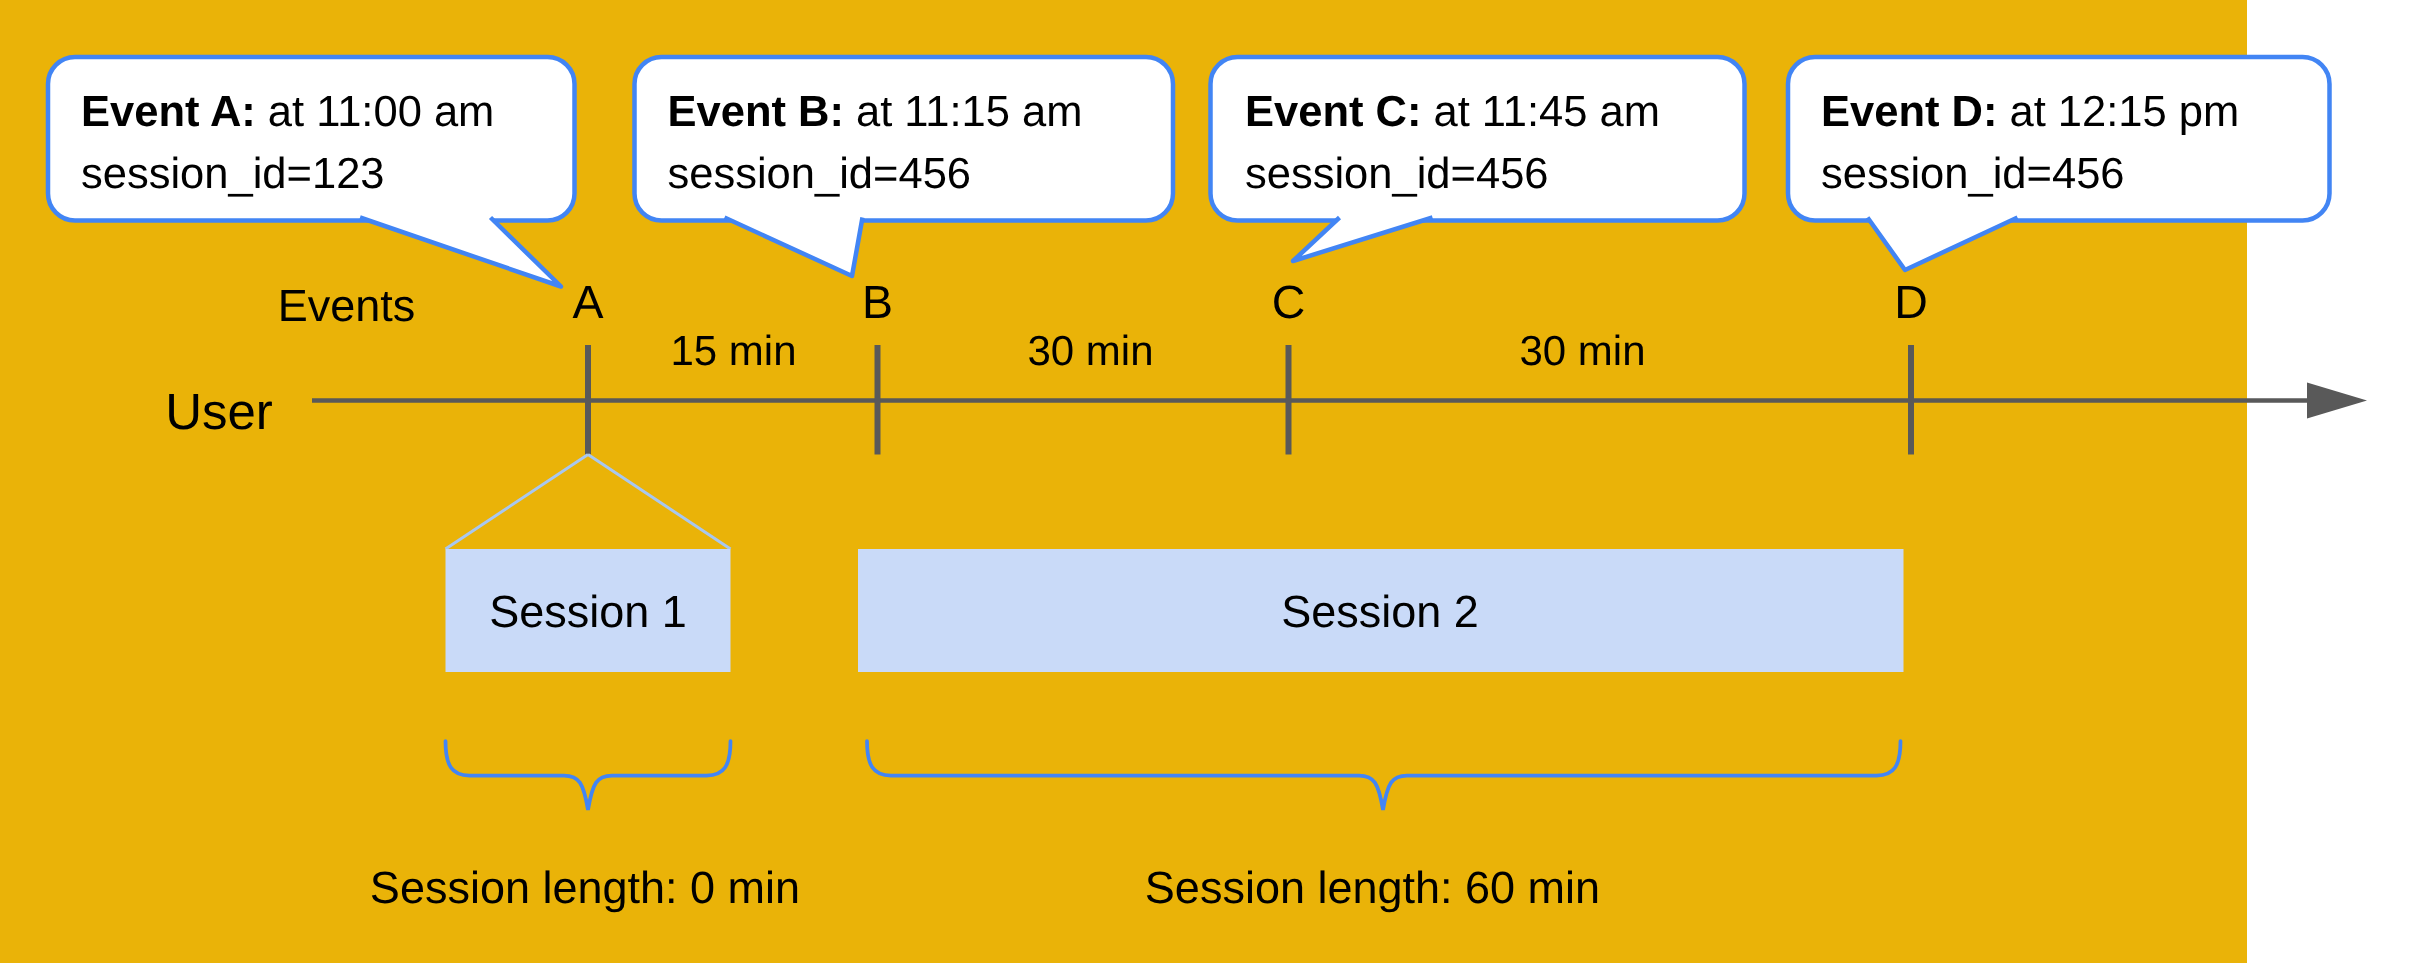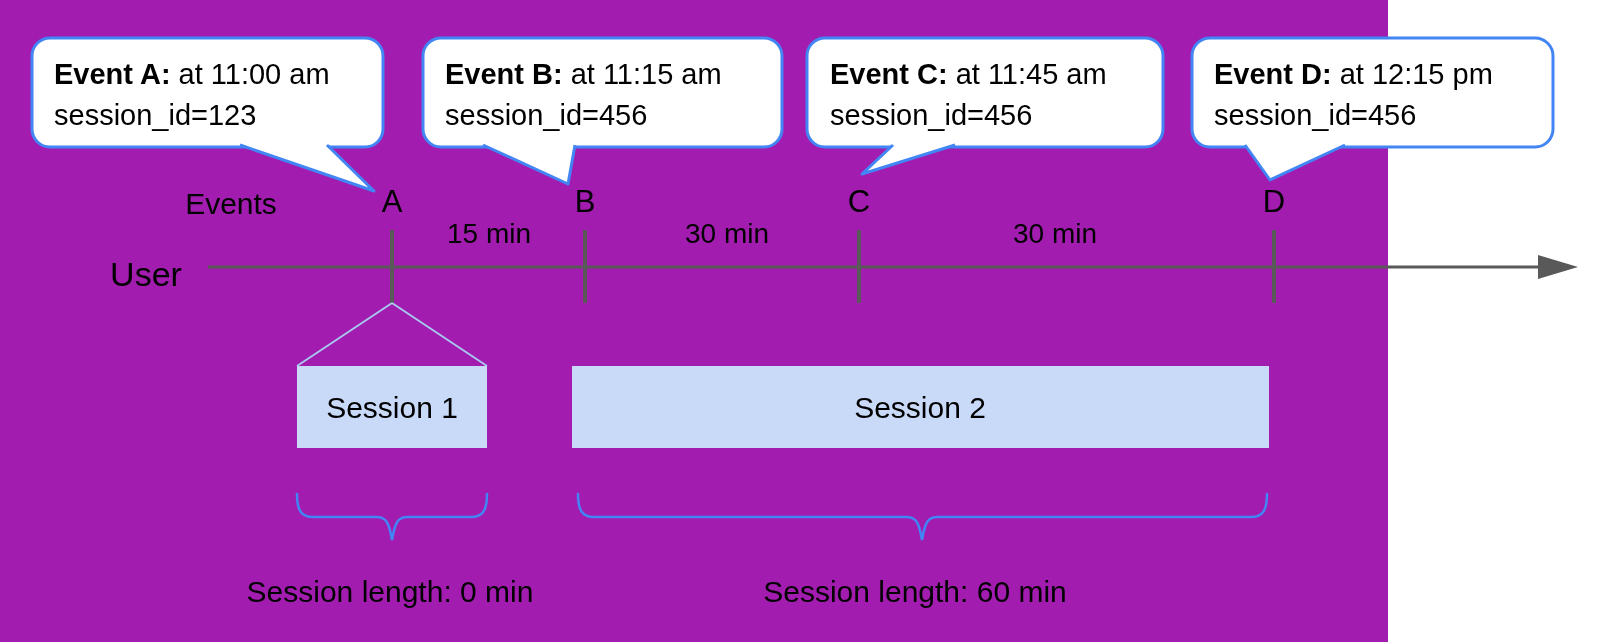--- a/index.html
+++ b/index.html
@@ -1,20 +1,20 @@
 <!DOCTYPE html>
 <html><head>
 <meta charset="utf-8">
 <style>
   html, body { margin: 0; padding: 0; background: #ffffff; }
   .canvas {
     position: relative;
-    width: 1388px;
+    width: 1498px;
     height: 642px;
-    background: #a21caf;
+    background: #eab308;
     font-family: "Liberation Sans", sans-serif;
   }
   svg text {
     font-family: "Liberation Sans", sans-serif;
     fill: #000000;
   }
   .bubble-rect { fill: #ffffff; stroke: #4285f4; stroke-width: 3; }
   .bubble-tail { fill: #ffffff; stroke: #4285f4; stroke-width: 3; stroke-linejoin: round; }
   .bubble-text { font-size: 29px; }
   .marker-letter { font-size: 31px; text-anchor: middle; }

